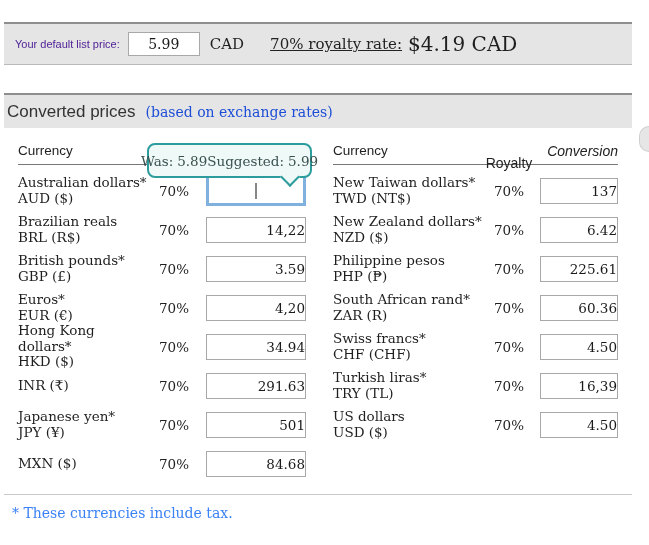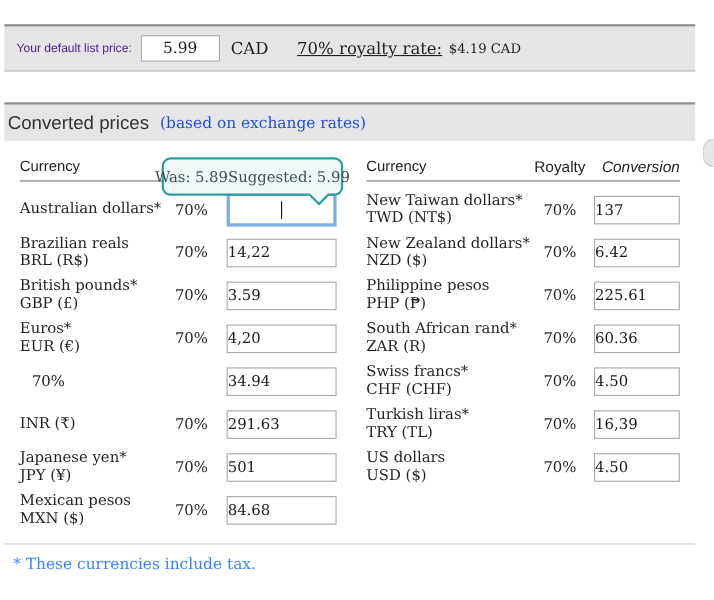--- a/index.html
+++ b/index.html
@@ -16,21 +16,21 @@
     display:flex;align-items:center;padding-left:11px;
   }
   .topbar-label{font-family:"Liberation Sans",sans-serif;font-size:11px;color:#4c1d95;}
   .price-input{
     width:72px;height:24px;margin-left:8px;border:1px solid #a8a8a8;background:#fff;
     text-align:center;font-family:"DejaVu Serif",serif;font-size:14px;color:#1a1a1a;
     box-sizing:border-box;padding:0;
   }
   .cad-label{margin-left:10px;font-size:15px;}
   .royalty-link{margin-left:26px;font-size:15px;color:#222;text-decoration:underline;cursor:pointer;}
-  .royalty-amount{margin-left:6px;font-size:12px;}
+  .royalty-amount{margin-left:6px;font-size:20px;}
 
   
   .section-header{
     position:absolute;left:4px;top:93px;width:628px;height:35px;box-sizing:border-box;
     background:#e5e5e5;border-top:2px solid #8e8e8e;
     display:flex;align-items:center;padding-left:3px;
   }
   .section-title{font-family:"Liberation Sans",sans-serif;font-size:17px;color:#333;}
   .section-subtitle{margin-left:10px;font-size:14px;color:#1d4ed8;}
 
@@ -39,28 +39,28 @@
   .ctable.left{left:18px;width:288px;}
   .ctable.right{left:333px;width:285px;}
   .thead{
     display:flex;align-items:flex-start;height:21px;border-bottom:1px solid #777;
     margin-bottom:6px;font-family:"Liberation Sans",sans-serif;font-size:14px;color:#222;
   }
   .trow{display:flex;align-items:center;height:39px;}
   .c-name{width:130px;font-size:13.5px;line-height:15.5px;color:#1f1f1f;}
   .ctable.right .c-name{width:150px;}
   .c-roy{width:52px;text-align:center;font-size:13.5px;}
-  .thead .c-roy{font-family:"Liberation Sans",sans-serif;font-size:14px;}
+  .thead .c-roy{font-family:"Liberation Sans",sans-serif;font-size:14px;margin-top:12px;}
   .c-spacer{flex:1;}
   .c-val{width:100px;position:relative;display:flex;align-items:center;}
   .ctable.right .c-val{width:78px;}
   .thead .c-val{justify-content:flex-end;font-family:"Liberation Sans",sans-serif;font-size:14px;font-style:italic;}
   .val-input{
     width:100%;height:26px;border:1px solid #a8a8a8;background:#fff;box-sizing:border-box;
-    text-align:left;font-family:"DejaVu Serif",serif;font-size:13.5px;color:#1a1a1a;padding:0;
+    text-align:right;font-family:"DejaVu Serif",serif;font-size:13.5px;color:#1a1a1a;padding:0;
   }
   .val-input.focused{border:3px solid #7fb0de;height:31px;}
   .caret{
     position:absolute;left:50%;top:50%;transform:translate(-50%,-50%);
     width:1px;height:16px;background:#111;
   }
 
   
   .tooltip{
     position:absolute;left:147px;top:143px;width:161px;height:31px;z-index:6;
@@ -103,20 +103,21 @@
 </div>
 
 <div class="ctable left">
   <div class="thead">
     <div class="c-name">Currency</div>
   </div>
 
   <div class="trow">
     <div class="c-name">
         <div>Australian dollars*</div>
+        <div>AUD ($)</div>
       </div>
     <div class="c-roy">70%</div>
     <div class="c-spacer"></div>
     <div class="c-val">
       <input class="val-input focused" type="text" value="" style="">
       <span class="caret"></span>
     </div>
   </div>
 
   <div class="trow">
@@ -149,20 +150,24 @@
         <div>EUR (€)</div>
       </div>
     <div class="c-roy">70%</div>
     <div class="c-spacer"></div>
     <div class="c-val">
         <input class="val-input" type="text" value="4,20" style="">
       </div>
   </div>
 
   <div class="trow">
+    <div class="c-name">
+        <div>Hong Kong dollars*</div>
+        <div>HKD ($)</div>
+      </div>
     <div class="c-roy">70%</div>
     <div class="c-spacer"></div>
     <div class="c-val">
         <input class="val-input" type="text" value="34.94" style="">
       </div>
   </div>
 
   <div class="trow">
     <div class="c-name">
         <div>INR (₹)</div>
@@ -181,21 +186,20 @@
       </div>
     <div class="c-roy">70%</div>
     <div class="c-spacer"></div>
     <div class="c-val">
         <input class="val-input" type="text" value="501" style="">
       </div>
   </div>
 
   <div class="trow">
     <div class="c-name">
-        <div>Mexican pesos</div>
         <div>MXN ($)</div>
       </div>
     <div class="c-roy">70%</div>
     <div class="c-spacer"></div>
     <div class="c-val">
         <input class="val-input" type="text" value="84.68" style="">
       </div>
   </div>
 </div>
 

